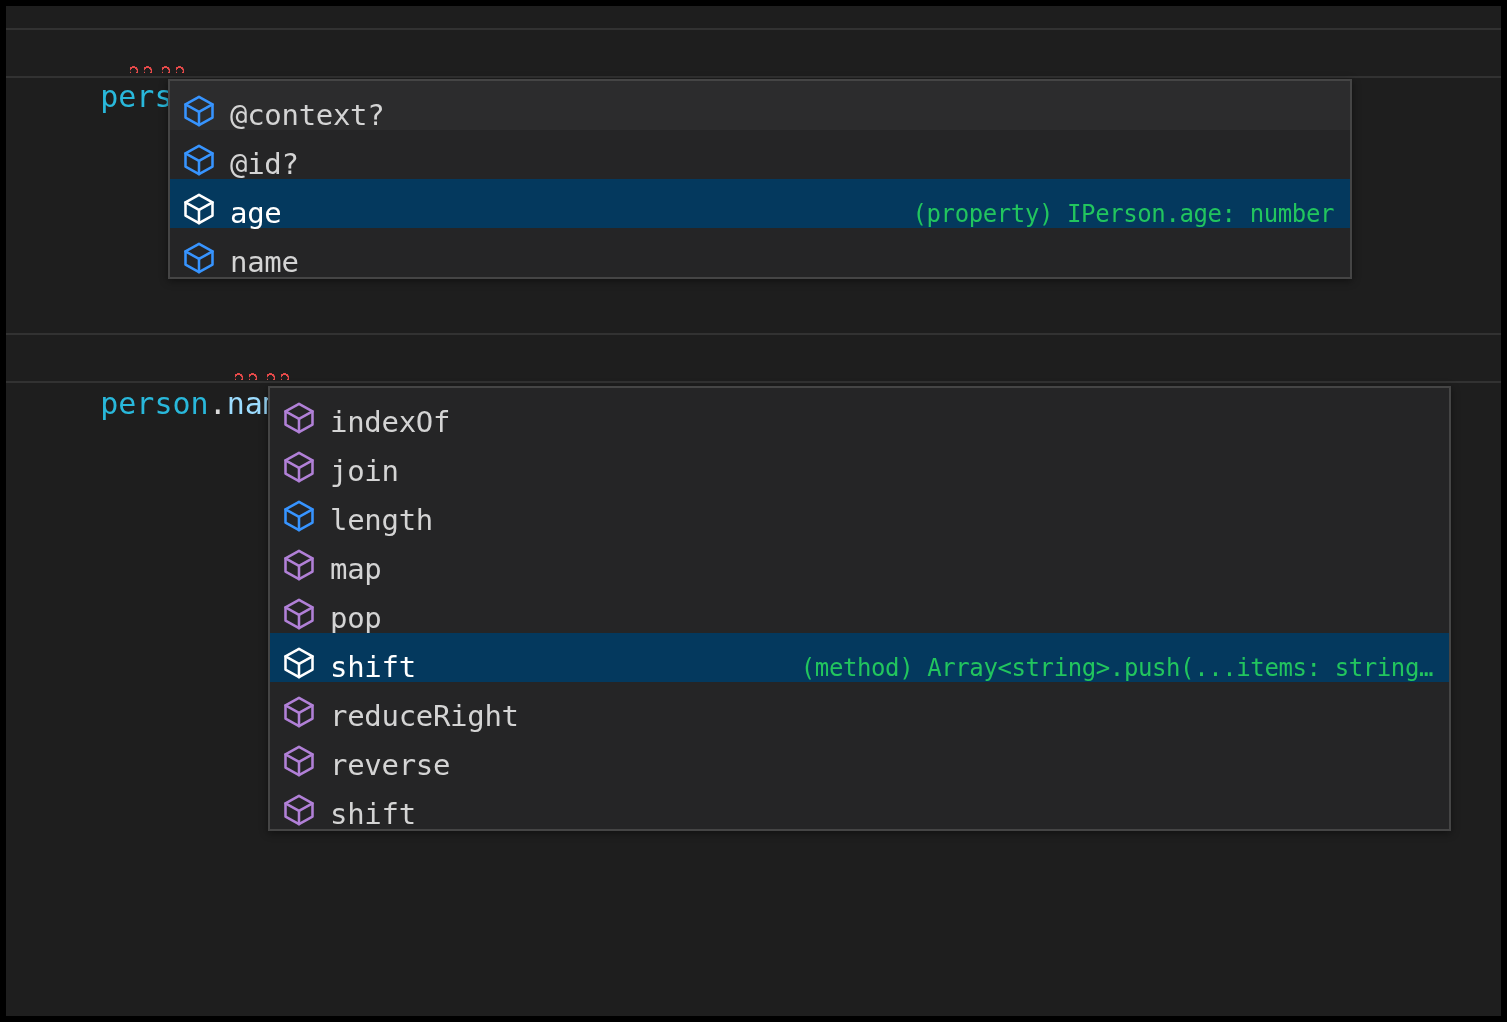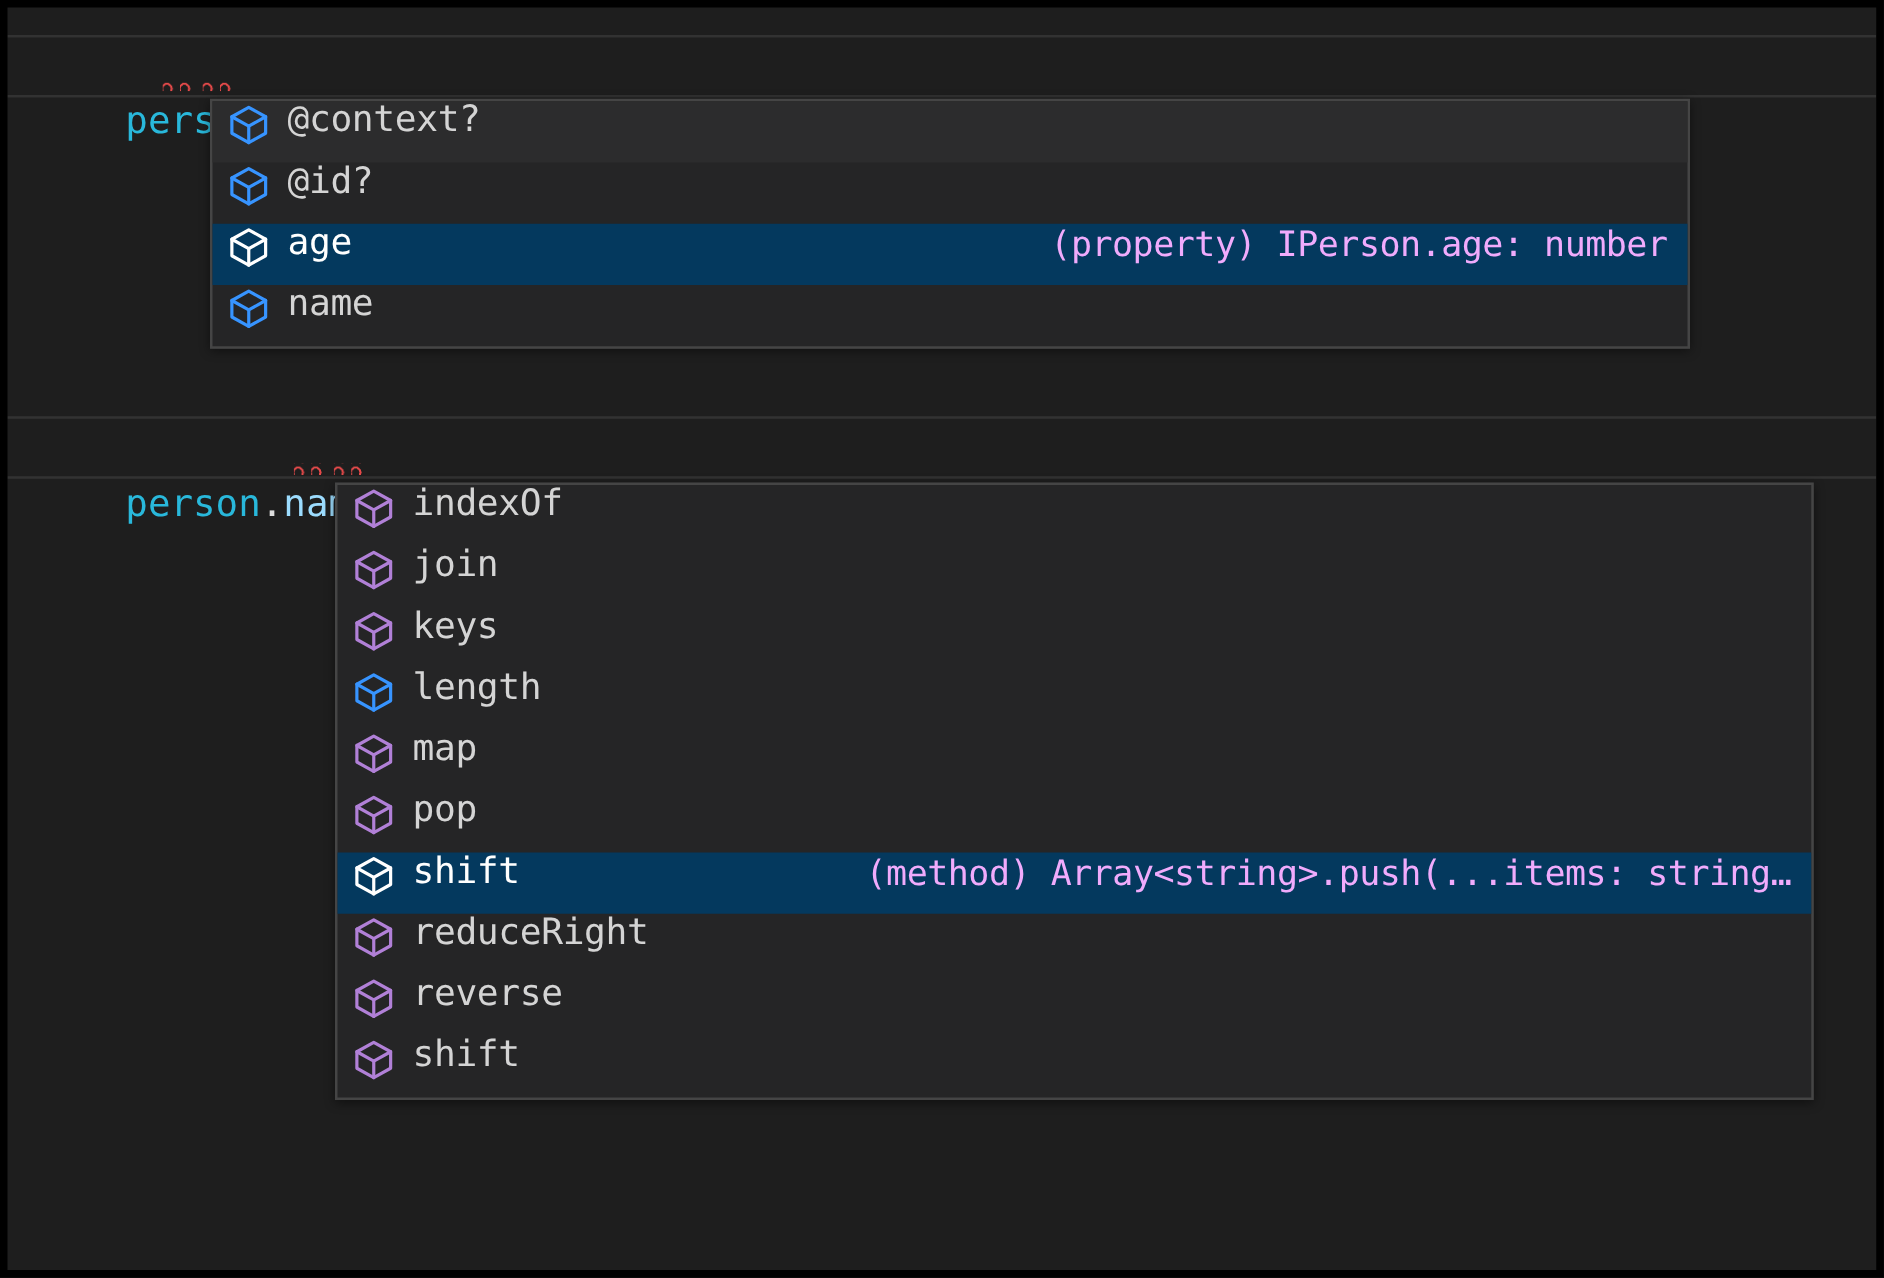--- a/index.html
+++ b/index.html
@@ -66,21 +66,21 @@
   .suggest {
     position: absolute;
     background: #252526;
     border: 2px solid #454545;
     box-sizing: border-box;
     box-shadow: 0 2px 8px rgba(0,0,0,.45);
   }
   .srow {
     position: relative;
     display: flex;
-    align-items: flex-start;
+    align-items: flex-end;
     height: 49px;
     padding-left: 10px;
     box-sizing: border-box;
     color: #d4d4d4;
     font-size: 29px;
     white-space: nowrap;
   }
   .srow.focus   { background: #04395e; color: #ffffff; }
   .srow.hover   { background: #2c2c2d; }
 
@@ -100,22 +100,22 @@
     font-size: 29px;
     line-height: 1;
     letter-spacing: -0.3px;
   }
   .srow.focus .slabel { font-weight: normal; color: #ffffff; }
 
   .sdetail {
     position: absolute;
     right: 16px;
     font-family: "DejaVu Sans Mono", "Liberation Mono", monospace;
-    font-size: 28px;
-    color: #f0abfc;
+    font-size: 24px;
+    color: #22c55e;
     letter-spacing: -0.4px;
     white-space: nowrap;
     overflow: hidden;
   }
 </style>
 </head>
 <body>
 
 <div id="screen">
 
@@ -198,30 +198,20 @@
           <svg width="36" height="36" viewBox="0 0 24 24" fill="none" stroke="#b180d7" stroke-width="1.7" stroke-linejoin="round" stroke-linecap="round">
             <path d="M12 2.6 21 7.6v8.8L12 21.4 3 16.4V7.6z"></path>
             <path d="M3 7.6 12 12.6 21 7.6"></path>
             <path d="M12 12.6V21.4"></path>
           </svg>
         </span>
         <span class="slabel">join</span>
       </div>
       <div class="srow">
         <span class="sicon">
-          <svg width="36" height="36" viewBox="0 0 24 24" fill="none" stroke="#b180d7" stroke-width="1.7" stroke-linejoin="round" stroke-linecap="round">
-            <path d="M12 2.6 21 7.6v8.8L12 21.4 3 16.4V7.6z"></path>
-            <path d="M3 7.6 12 12.6 21 7.6"></path>
-            <path d="M12 12.6V21.4"></path>
-          </svg>
-        </span>
-        <span class="slabel">keys</span>
-      </div>
-      <div class="srow">
-        <span class="sicon">
           <svg width="36" height="36" viewBox="0 0 24 24" fill="none" stroke="#3794ff" stroke-width="1.7" stroke-linejoin="round" stroke-linecap="round">
             <path d="M12 2.6 21 7.6v8.8L12 21.4 3 16.4V7.6z"></path>
             <path d="M3 7.6 12 12.6 21 7.6"></path>
             <path d="M12 12.6V21.4"></path>
           </svg>
         </span>
         <span class="slabel">length</span>
       </div>
       <div class="srow">
         <span class="sicon">

